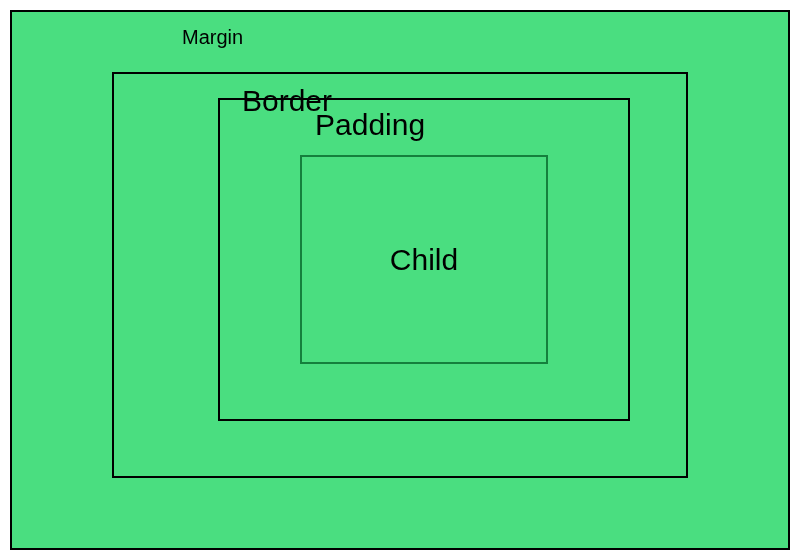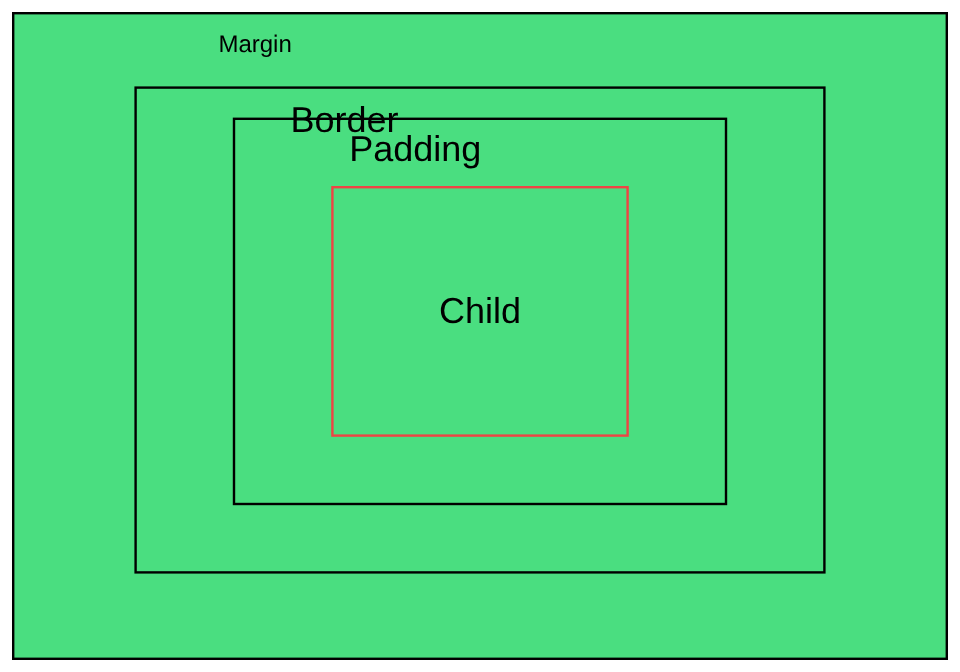--- a/index.html
+++ b/index.html
@@ -44,32 +44,33 @@
       left: 128px;
       font-size: 30px;
       color: #000000;
     }
     .padding-box {
       width: 100%;
       height: 100%;
       border: 2px solid #000000;
       padding: 55px 80px 55px 80px;
       position: relative;
+      margin-left: 24px;
     }
     .padding-label {
       position: absolute;
       top: 8px;
       left: 95px;
       font-size: 30px;
       color: #000000;
     }
     .child-box {
       width: 100%;
       height: 100%;
-      border: 2px solid #ef4444;
+      border: 2px solid #15803d;
       display: flex;
       align-items: center;
       justify-content: center;
       position: relative;
     }
     .child-label {
       font-size: 30px;
       color: #000000;
     }
   </style>

